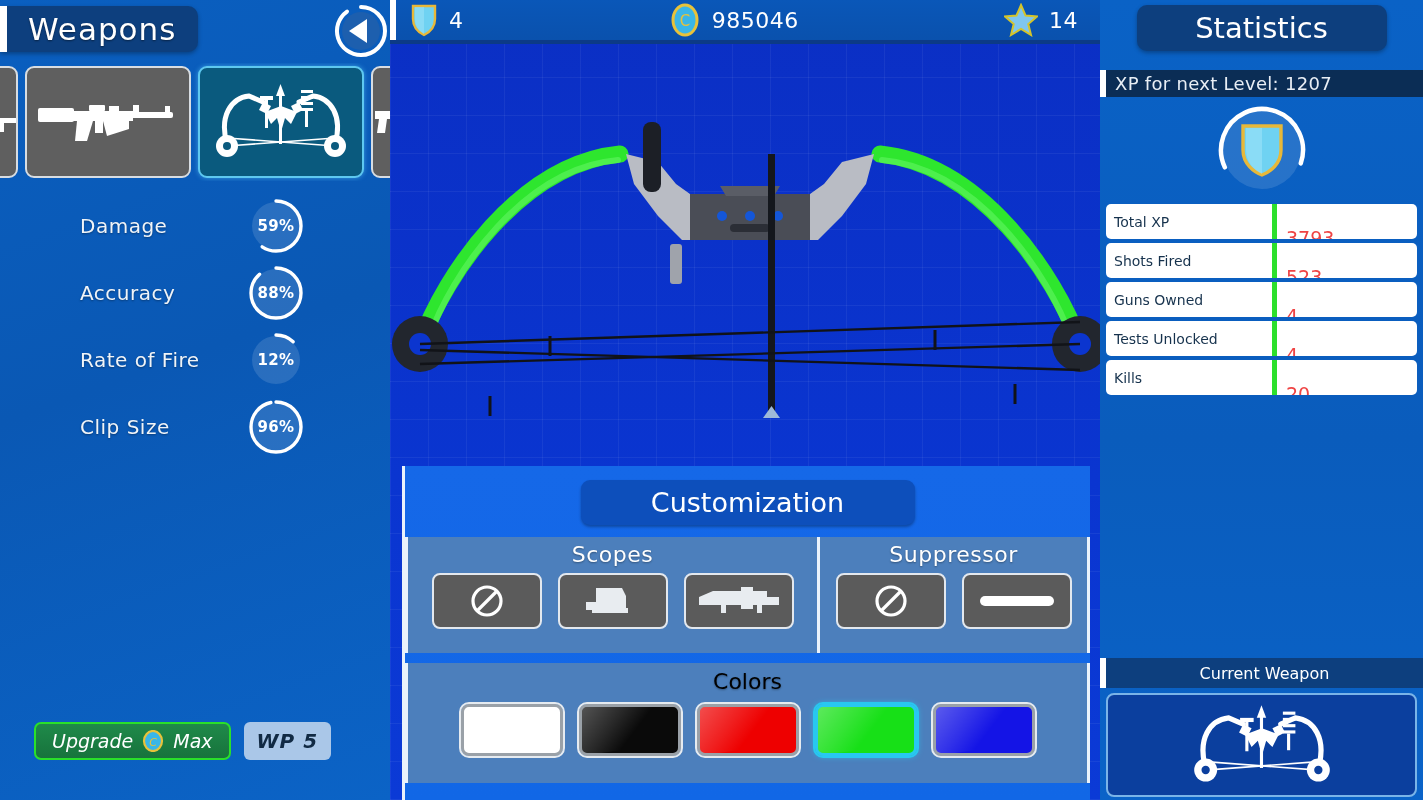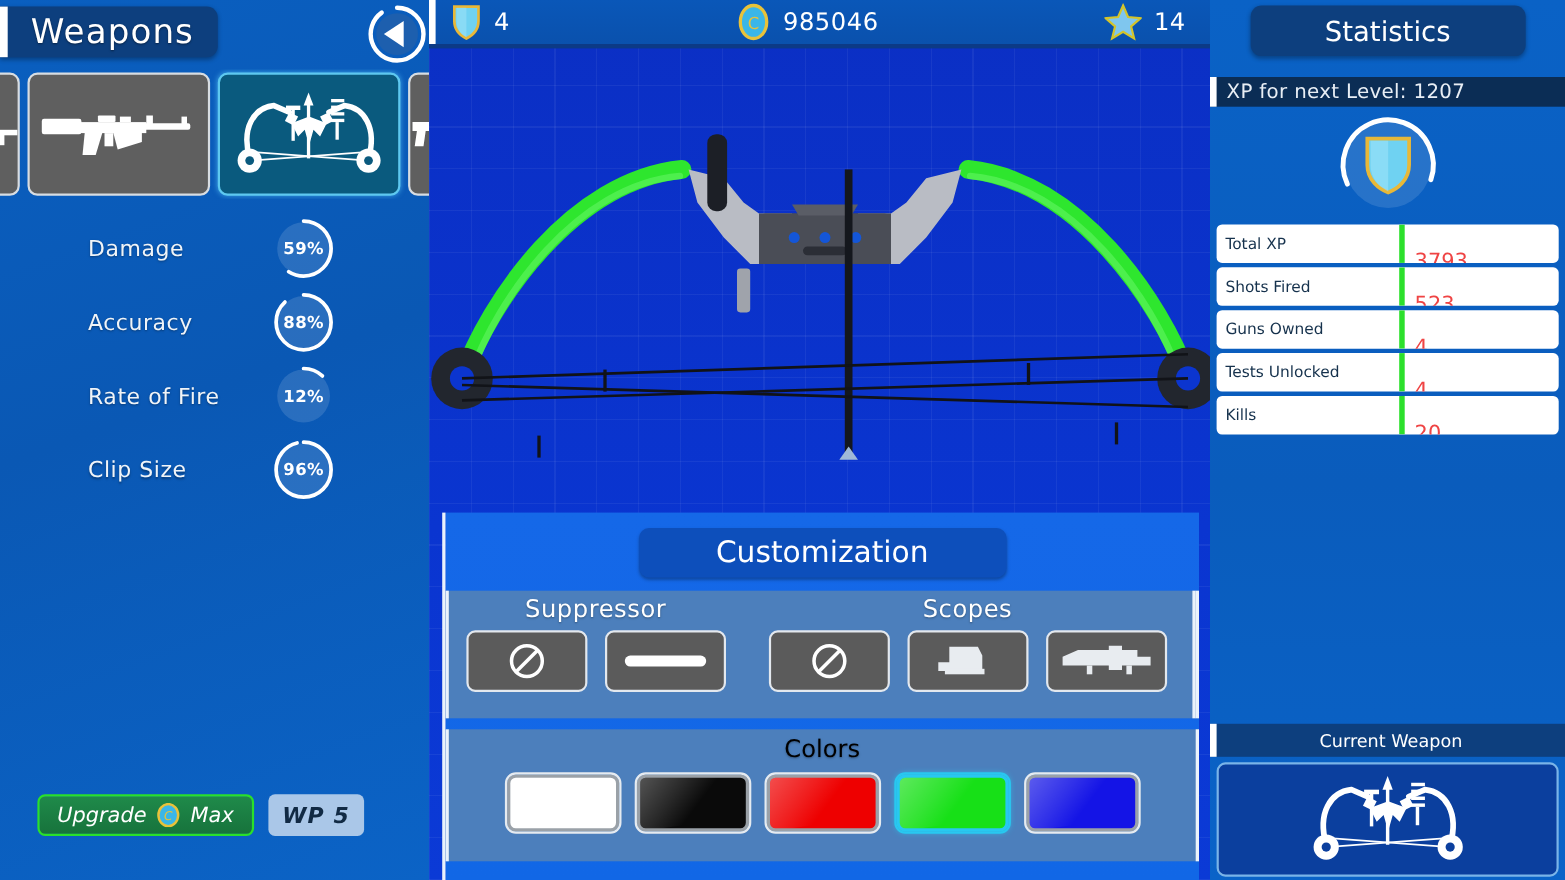--- a/index.html
+++ b/index.html
@@ -251,21 +251,21 @@
     width: 323px; height: 800px;
     flex: 0 0 323px;
     background: linear-gradient(180deg, #0a62c6 0%, #0a5cbc 55%, #0a63c8 100%);
   }
   .stats-title {
     margin: 5px auto 16px;
     width: 250px; height: 46px;
     background: #0d3f7e;
     border-radius: 10px;
     display: flex; align-items: center; justify-content: center;
-    color: #fff; font-size: 25px;
+    color: #fff; font-size: 29px;
     box-shadow: 0 2px 4px rgba(0,0,0,.3);
   }
   .xp-bar {
     margin-top: 19px;
     height: 27px;
     background: #0b2d55;
     display: flex; align-items: center;
     border-left: 6px solid #fff;
   }
   .xp-bar span { color: #e8eef5; font-size: 18px; padding-left: 9px; letter-spacing: .3px; }
@@ -539,57 +539,57 @@
           <path d="M625 340 L625 360"></path>
         </g>
       </svg>
     </div>
 
     <div class="custom-panel">
       <div class="custom-title">Customization</div>
 
       <div class="opt-row">
 
-        <div class="opt-group supp">
-          <h3>Suppressor</h3>
-          <div class="opt-btns">
-            <div class="opt-btn">
-              <svg width="36" height="36" viewBox="0 0 36 36">
-                <circle cx="18" cy="18" r="14" fill="none" stroke="#ffffff" stroke-width="3.2"></circle>
-                <line x1="8" y1="28" x2="28" y2="8" stroke="#ffffff" stroke-width="3.2"></line>
-              </svg>
-            </div>
-            <div class="opt-btn">
-              <svg width="80" height="20" viewBox="0 0 80 20">
-                <rect x="3" y="5" width="74" height="10" rx="5" fill="#ffffff"></rect>
-              </svg>
-            </div>
-          </div>
-        </div>
-
         <div class="opt-group scopes">
           <h3>Scopes</h3>
           <div class="opt-btns">
             <div class="opt-btn">
               <svg width="36" height="36" viewBox="0 0 36 36">
                 <circle cx="18" cy="18" r="14" fill="none" stroke="#ffffff" stroke-width="3.2"></circle>
                 <line x1="8" y1="28" x2="28" y2="8" stroke="#ffffff" stroke-width="3.2"></line>
               </svg>
             </div>
             <div class="opt-btn">
               <svg width="70" height="38" viewBox="0 0 70 38">
                 <path d="M18 6 L44 6 L48 14 L48 28 L8 28 L8 20 L18 20 Z" fill="#e8ecf0"></path>
                 <rect x="14" y="26" width="36" height="5" fill="#e8ecf0"></rect>
               </svg>
             </div>
             <div class="opt-btn">
               <svg width="88" height="36" viewBox="0 0 88 36">
                 <path d="M4 14 L18 8 L46 8 L46 4 L58 4 L58 8 L72 8 L72 14 L84 14 L84 22 L58 22 L58 26 L46 26 L46 22 L18 22 L4 22 Z" fill="#e8ecf0"></path>
                 <rect x="26" y="22" width="5" height="8" fill="#e8ecf0"></rect>
                 <rect x="62" y="22" width="5" height="8" fill="#e8ecf0"></rect>
+              </svg>
+            </div>
+          </div>
+        </div>
+
+        <div class="opt-group supp">
+          <h3>Suppressor</h3>
+          <div class="opt-btns">
+            <div class="opt-btn">
+              <svg width="36" height="36" viewBox="0 0 36 36">
+                <circle cx="18" cy="18" r="14" fill="none" stroke="#ffffff" stroke-width="3.2"></circle>
+                <line x1="8" y1="28" x2="28" y2="8" stroke="#ffffff" stroke-width="3.2"></line>
+              </svg>
+            </div>
+            <div class="opt-btn">
+              <svg width="80" height="20" viewBox="0 0 80 20">
+                <rect x="3" y="5" width="74" height="10" rx="5" fill="#ffffff"></rect>
               </svg>
             </div>
           </div>
         </div>
 
       </div>
 
       <div class="colors-row">
         <h3>Colors</h3>
         <div class="swatches">

